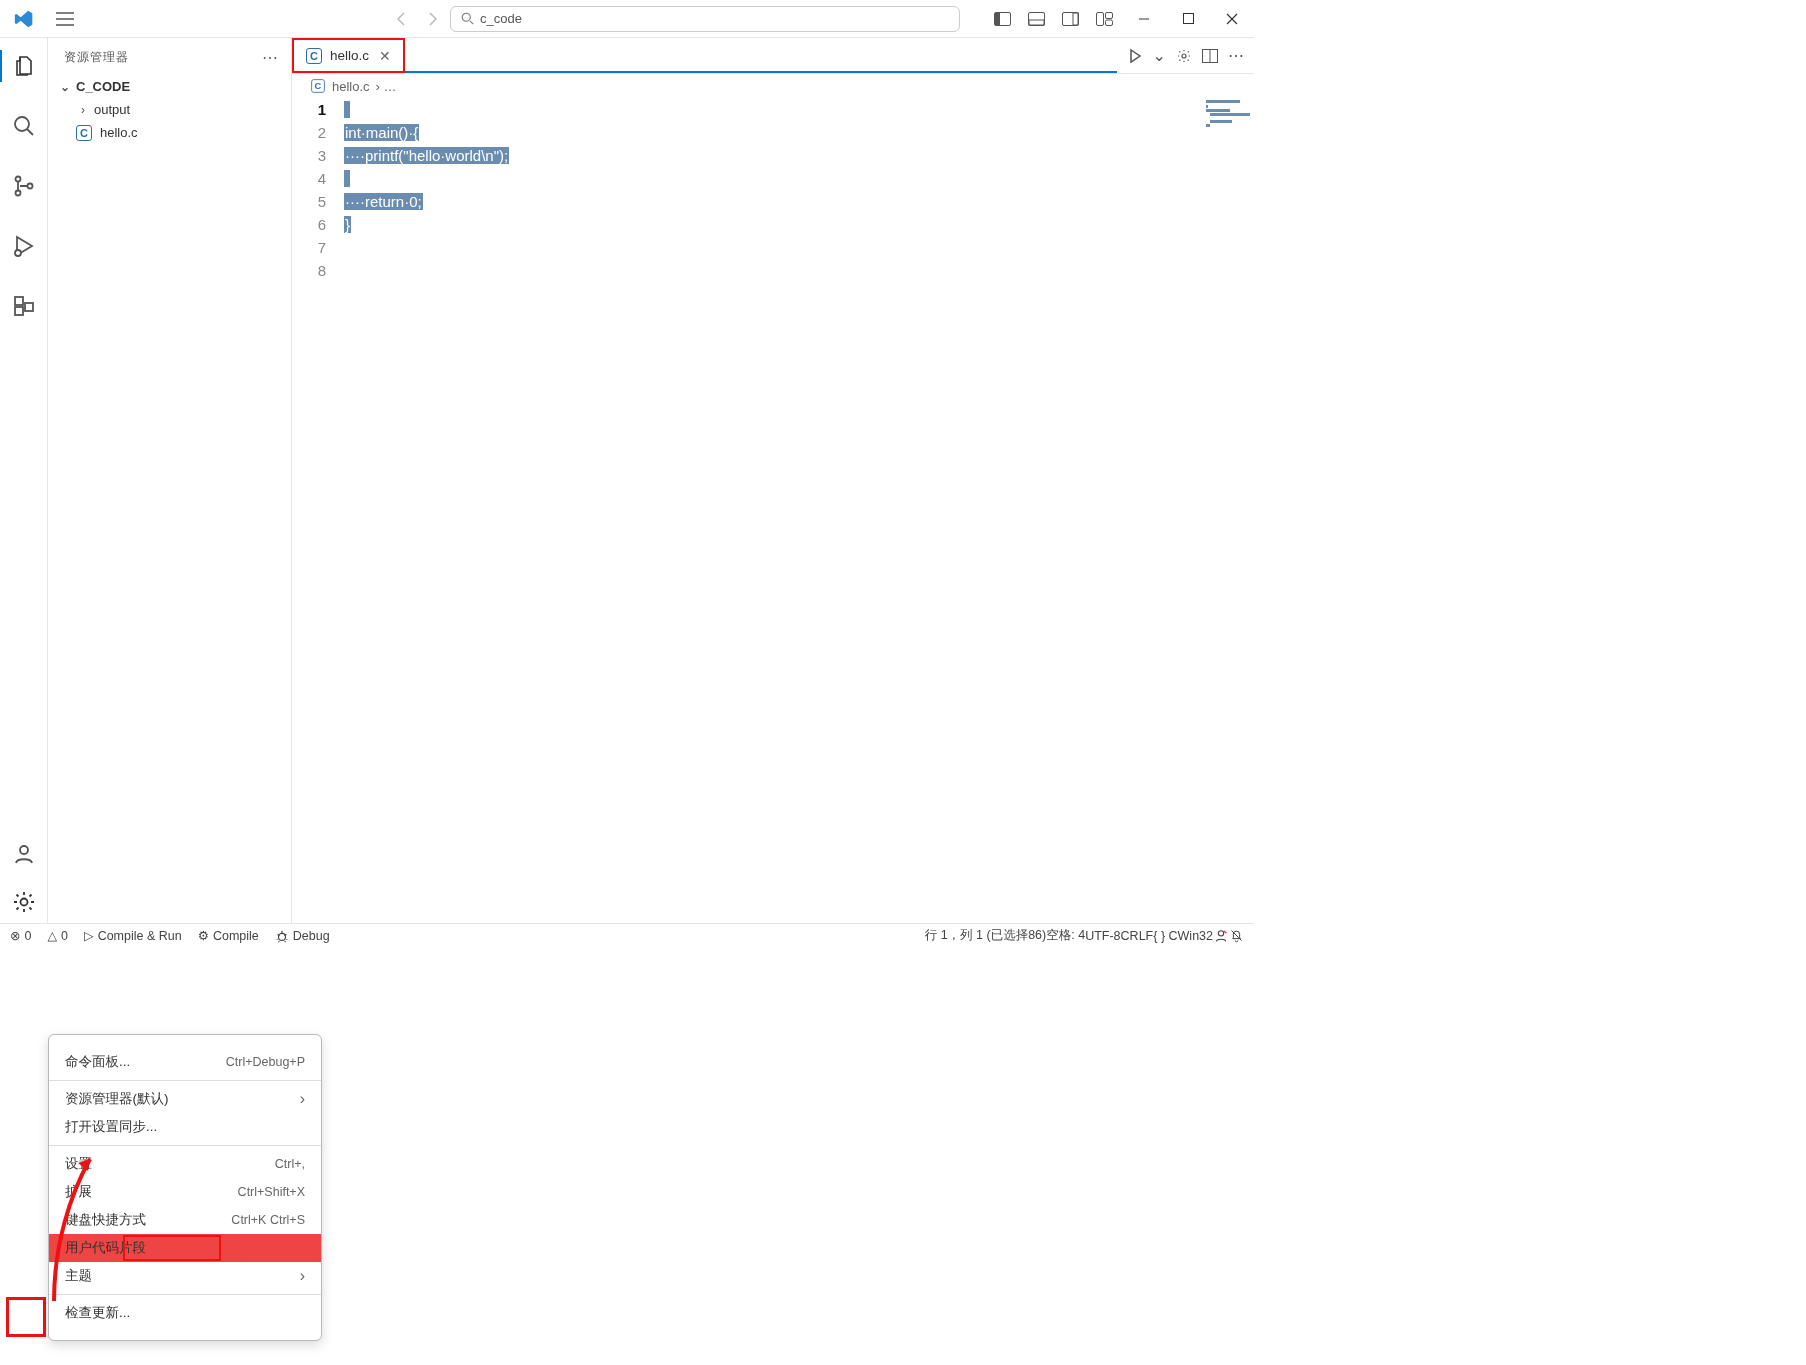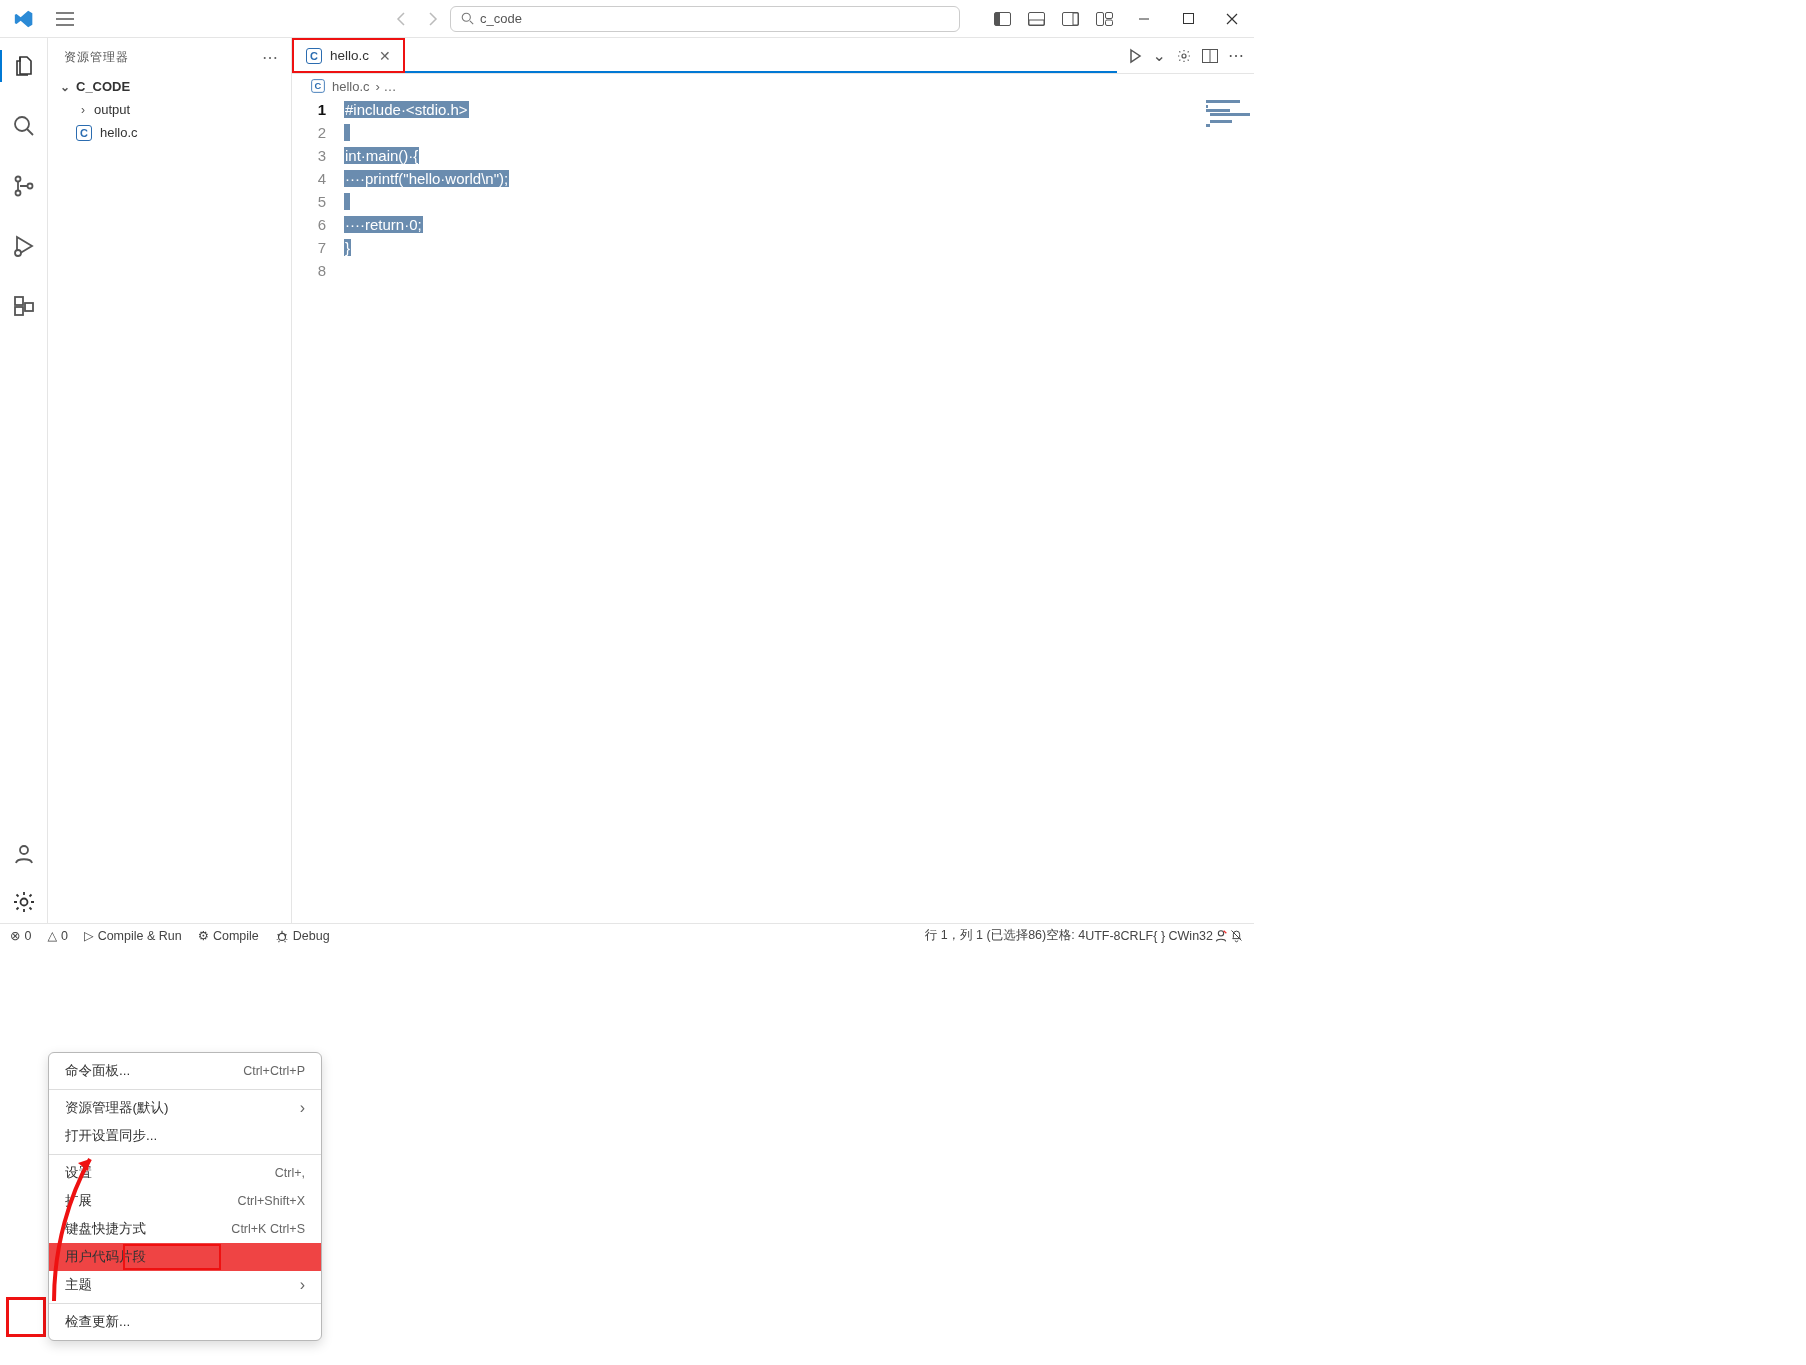--- a/index.html
+++ b/index.html
@@ -28,21 +28,21 @@
   .sidebar { width: 244px; border-right: 1px solid #e5e5e5; display:flex; flex-direction:column; font-size:13px; }
   .sidebar-header { display:flex; align-items:center; justify-content:space-between; padding:10px 12px 4px 16px; color:#555; font-size:12px; letter-spacing:1px;gap:32px;}
   .tree { padding: 4px 0; }
   .tree-row { display:flex; align-items:center; height:23px; padding-left:10px; gap:4px; }
   .tree-row.folder { font-weight:700; }
   .tree-row .chev { width:14px; text-align:center; color:#555; font-size:12px; }
   .tree-row.indent1 { padding-left:28px; }
   .c-badge { width:16px; height:16px; border:1.5px solid #2b6cb0; color:#2b6cb0; font-size:11px; font-weight:700; display:flex; align-items:center; justify-content:center; border-radius:3px; }
 
   
-  .ctxmenu { position:absolute; left:48px; bottom:24px; width:274px; background:#fff; border:1px solid #b8b8b8; border-radius:6px; font-size:13.5px; box-shadow:0 4px 12px rgba(0,0,0,.15); padding:4px 0; z-index:50;}
+  .ctxmenu { position:absolute; left:48px; bottom:24px; width:274px; background:#fff; border:1px solid #b8b8b8; border-radius:6px; font-size:13.5px; box-shadow:0 4px 12px rgba(0,0,0,.15); padding:13px 0; z-index:50;}
   .ctxmenu .mi { display:flex; align-items:center; justify-content:space-between; height:28px; padding:0 16px; cursor:pointer; }
   .ctxmenu .mi .short { color:#666; font-size:12.5px; }
   .ctxmenu .sep { height:1px; background:#ddd; margin:4px 0; }
   .ctxmenu .mi.selected { background:#ef4444; }
   .mi.selected .hl-box { position:absolute; left:74px; width:98px; height:26px; border:2.5px solid #e11; pointer-events:none; }
   .arrow-annot { position:absolute; left:44px; bottom:60px; width:60px; height:200px; pointer-events:none; z-index:60;}
   .chev-r { font-size:16px; color:#666; font-weight:400;}
 
   
   .editor-area { flex:1; display:flex; flex-direction:column; }
@@ -262,21 +262,20 @@
           <div class="cur">1</div>
           <div>2</div>
           <div>3</div>
           <div>4</div>
           <div>5</div>
           <div>6</div>
           <div>7</div>
           <div>8</div>
         </div>
       <div class="codetext" id="codetext">
-          <div class="ln"><span class="sel">#include·&lt;stdio.h&gt;</span></div>
           <div class="ln"><span class="sel"> </span></div>
           <div class="ln"><span class="sel">int·main()·{</span></div>
           <div class="ln"><span class="sel">····printf("hello·world\n");</span></div>
           <div class="ln"><span class="sel"> </span></div>
           <div class="ln"><span class="sel">····return·0;</span></div>
           <div class="ln"><span class="sel">}</span></div>
           <div class="ln"></div>
         </div>
       <div class="minimap">
         <svg width="54" height="30">
@@ -288,21 +287,21 @@
             <rect x="6" y="26" width="4" height="3" fill="#6a8caf"></rect>
           </svg>
       </div>
     </div>
   </div>
 </div>
 
 <div class="ctxmenu" id="ctxmenu">
     <div class="mi">
       <span>命令面板...</span>
-      <span class="short">Ctrl+Ctrl+P</span>
+      <span class="short">Ctrl+Debug+P</span>
     </div>
     <div class="sep"></div>
     <div class="mi">
       <span>资源管理器(默认)</span>
       <span class="chev-r">›</span>
     </div>
     <div class="mi">
       <span>打开设置同步...</span>
     </div>
     <div class="sep"></div>

